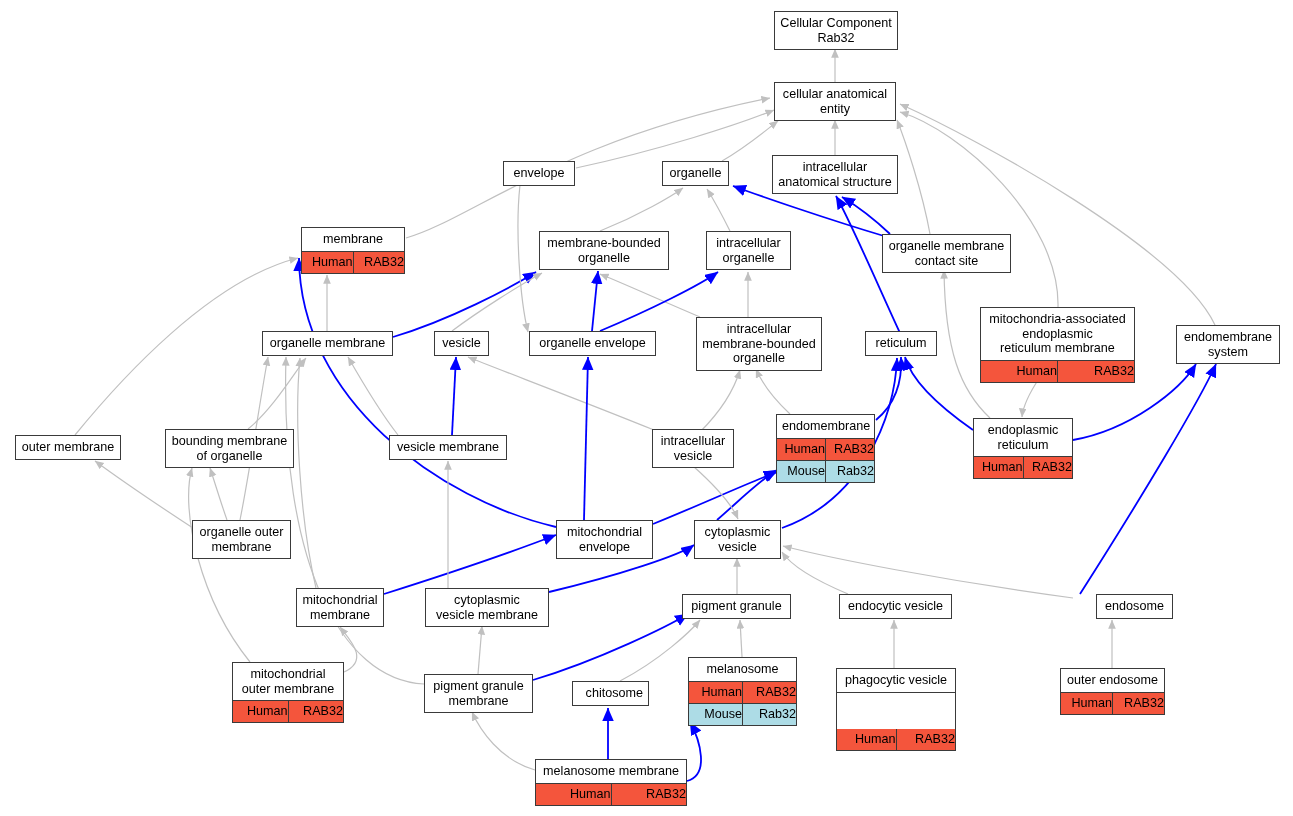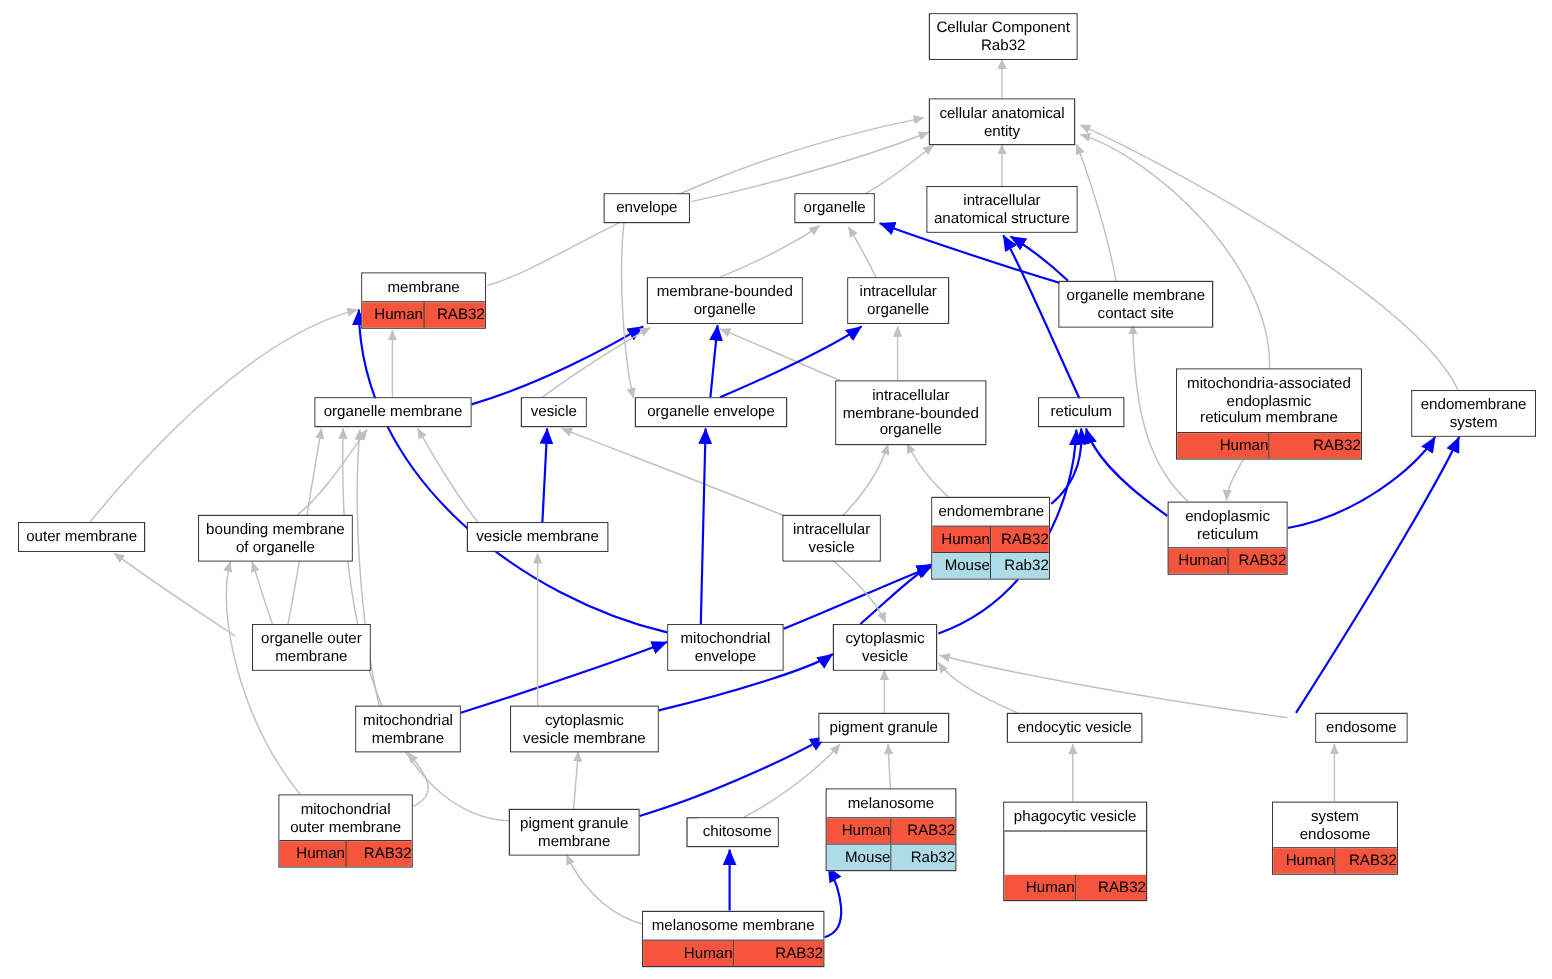--- a/index.html
+++ b/index.html
@@ -225,21 +225,21 @@
       </div>
     </div>
     <div class="node has-rows" style="left: 973px; top: 418px; width: 100px; min-height: 58px;">
       <div class="title">endoplasmic
 reticulum</div>
       <div class="annrow human">
         <div class="c left">Human</div>
         <div class="c">RAB32</div>
       </div>
     </div>
-    <div class="node" style="left: 210px; top: 520px; width: 99px; min-height: 37px;">
+    <div class="node" style="left: 192px; top: 520px; width: 99px; min-height: 37px;">
       <div class="title">organelle outer
 membrane</div>
     </div>
     <div class="node" style="left: 556px; top: 520px; width: 97px; min-height: 37px;">
       <div class="title">mitochondrial
 envelope</div>
     </div>
     <div class="node" style="left: 694px; top: 520px; width: 87px; min-height: 37px;">
       <div class="title">cytoplasmic
 vesicle</div>
@@ -288,21 +288,21 @@
       </div>
     </div>
     <div class="node has-rows" style="left: 836px; top: 668px; width: 120px; min-height: 46px; gap: 36px;">
       <div class="title">phagocytic vesicle</div>
       <div class="annrow human">
         <div class="c left">Human</div>
         <div class="c">RAB32</div>
       </div>
     </div>
     <div class="node has-rows" style="left: 1060px; top: 668px; width: 105px; min-height: 46px;">
-      <div class="title">system endosome</div>
+      <div class="title">outer endosome</div>
       <div class="annrow human">
         <div class="c left">Human</div>
         <div class="c">RAB32</div>
       </div>
     </div>
     <div class="node has-rows" style="left: 535px; top: 759px; width: 152px; min-height: 46px;">
       <div class="title">melanosome membrane</div>
       <div class="annrow human">
         <div class="c left">Human</div>
         <div class="c">RAB32</div>

